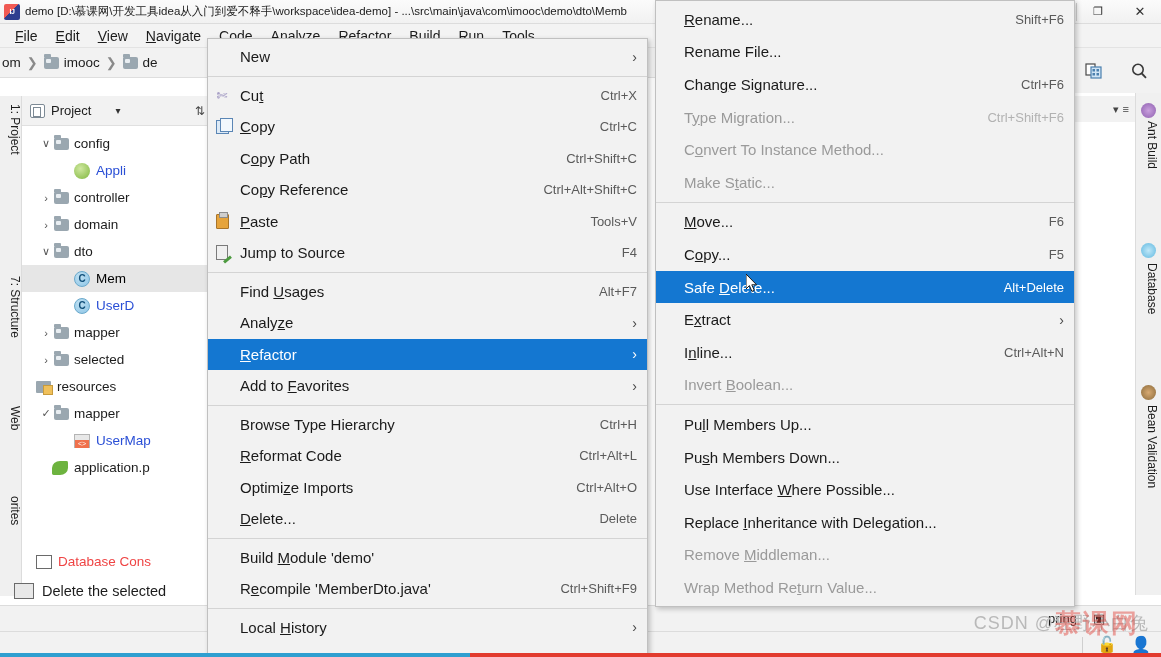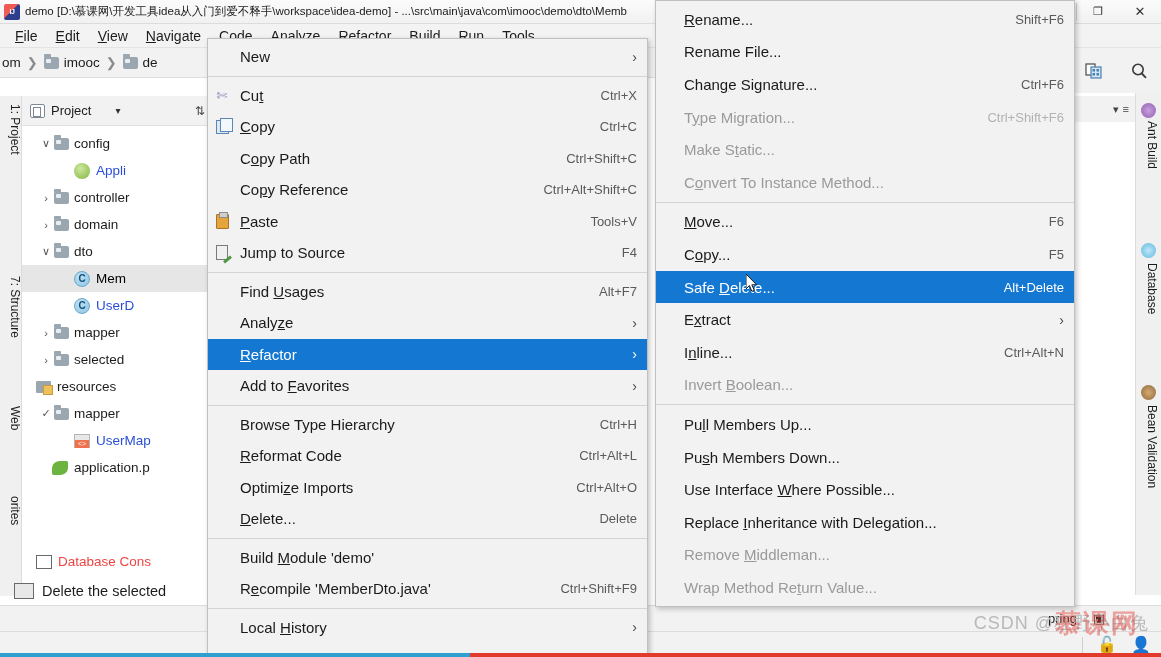--- a/index.html
+++ b/index.html
@@ -636,25 +636,25 @@
     </div>
     <div class="mi">
       <span class="mi-label">Chan<span class="u">g</span>e Signature...</span>
       <span class="mi-accel">Ctrl+F6</span>
     </div>
     <div class="mi disabled">
       <span class="mi-label">T<span class="u">y</span>pe Migration...</span>
       <span class="mi-accel">Ctrl+Shift+F6</span>
     </div>
     <div class="mi disabled">
+      <span class="mi-label">C<span class="u">o</span>nvert To Instance Method...</span>
+    </div>
+    <div class="mi disabled">
       <span class="mi-label">Make S<span class="u">t</span>atic...</span>
       <span class="mi-accel"></span>
-    </div>
-    <div class="mi disabled">
-      <span class="mi-label">C<span class="u">o</span>nvert To Instance Method...</span>
     </div>
     <div class="msep"></div>
     <div class="mi">
       <span class="mi-label"><span class="u">M</span>ove...</span>
       <span class="mi-accel">F6</span>
     </div>
     <div class="mi">
       <span class="mi-label">C<span class="u">o</span>py...</span>
       <span class="mi-accel">F5</span>
     </div>

